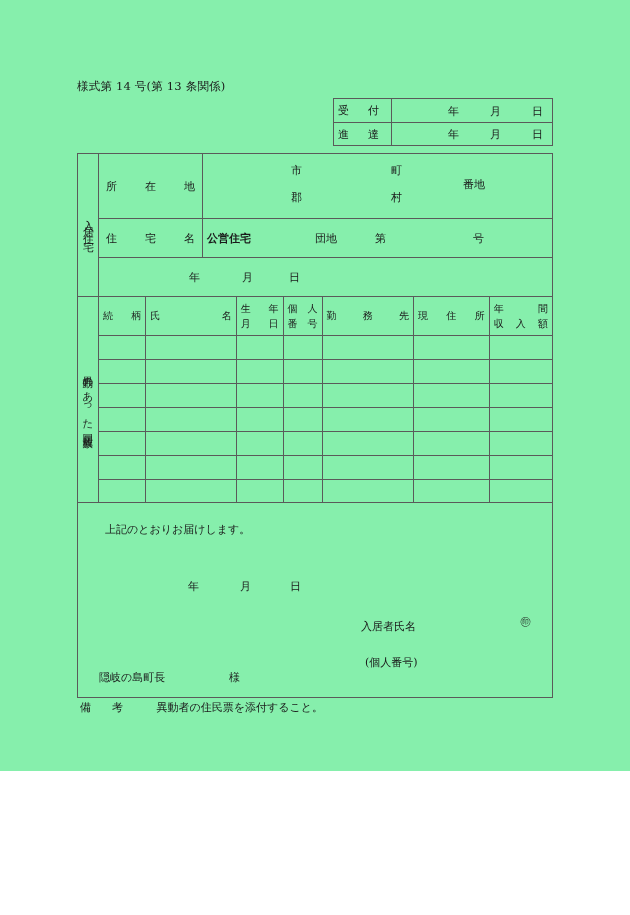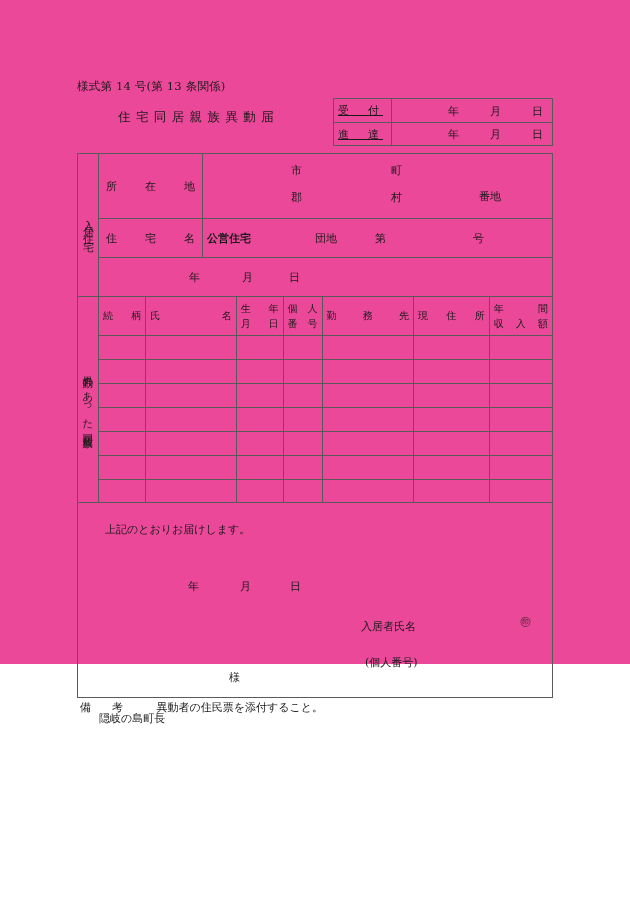--- a/index.html
+++ b/index.html
@@ -14,30 +14,29 @@
     height: 915px;
     position: relative;
     font-family: "DejaVu Serif", "Liberation Serif", serif;
     color: #1a1a1a;
     -webkit-font-smoothing: antialiased;
   }
 
   .page {
     position: absolute;
     left: 0; top: 0;
-    width: 630px; height: 664px;
-    background: #ec4899;
+    width: 630px; height: 771px;
+    background: #86efac;
   }
 
   
   .abs { position: absolute; }
   .vcenter {
     display: flex;
     align-items: center;
-    text-decoration: underline;
   }
 
   
   #form-no {
     left: 77px; top: 79px;
     font-size: 11.5px;
     letter-spacing: 0.2px;
   }
   #form-title {
     left: 118px; top: 109px;
@@ -134,21 +133,21 @@
   }
   .d-label.tight { font-size: 10.5px; letter-spacing: 2.6px; }
   .d-value { flex: 1; position: relative; }
   .d-value > span { position: absolute; font-size: 11px; }
 
   
   .addr-shi   { left: 88px;  top: 9px; }
   .addr-gun   { left: 88px;  top: 36px; }
   .addr-cho   { left: 188px; top: 9px; }
   .addr-son   { left: 188px; top: 36px; }
-  .addr-banchi{ left: 276px; top: 23px; margin-top: 12px; }
+  .addr-banchi{ left: 260px; top: 23px; }
 
   
   .hn-1 { left: 4px;   top: 12px; font-weight: bold; }
   .hn-2 { left: 112px; top: 12px; }
   .hn-3 { left: 172px; top: 12px; }
   .hn-4 { left: 270px; top: 12px; }
 
   
   .hd-y { left: 90px;  top: 12px; }
   .hd-m { left: 143px; top: 12px; }
@@ -234,39 +233,38 @@
   .dd-d { left: 102px; }
   #decl-applicant { left: 283px; top: 116px; }
   #decl-seal {
     left: 442px; top: 113px;
     font-size: 14px;
     line-height: 1;
   }
   #decl-mynum { left: 287px; top: 152px; }
   #decl-mayor { left: 21px; top: 167px; width: 190px; }
   #decl-mayor span { position: absolute; }
-  .dm-name { left: 0; margin-top: 41px; }
+  .dm-name { left: 0; }
   .dm-sama { left: 130px; }
 
   
   #footer-note {
     left: 80px; top: 700px;
     font-size: 11px;
   }
   #footer-note .fn-label { letter-spacing: 5px; }
   #footer-note .fn-text { margin-left: 25px; }
 </style>
 </head>
 <body>
 
 <div class="page">
 
   <div class="abs" id="form-no">様式第 14 号(第 13 条関係)</div>
 
-  <div class="abs" id="form-title">住宅同居親族異動届</div>
 
   <div class="abs" id="receipt-box">
 
     <div class="r-row">
       <div class="r-label vcenter">受　付</div>
       <div class="r-date">
         <span class="rd-y">年</span>
         <span class="rd-m">月</span>
         <span class="rd-d">日</span>
       </div>

